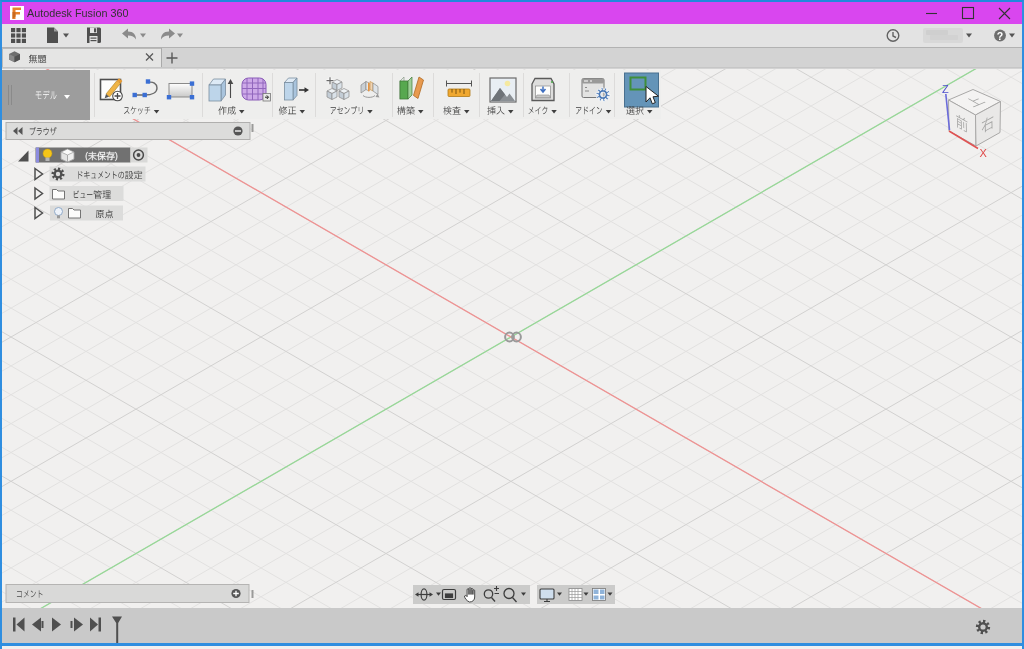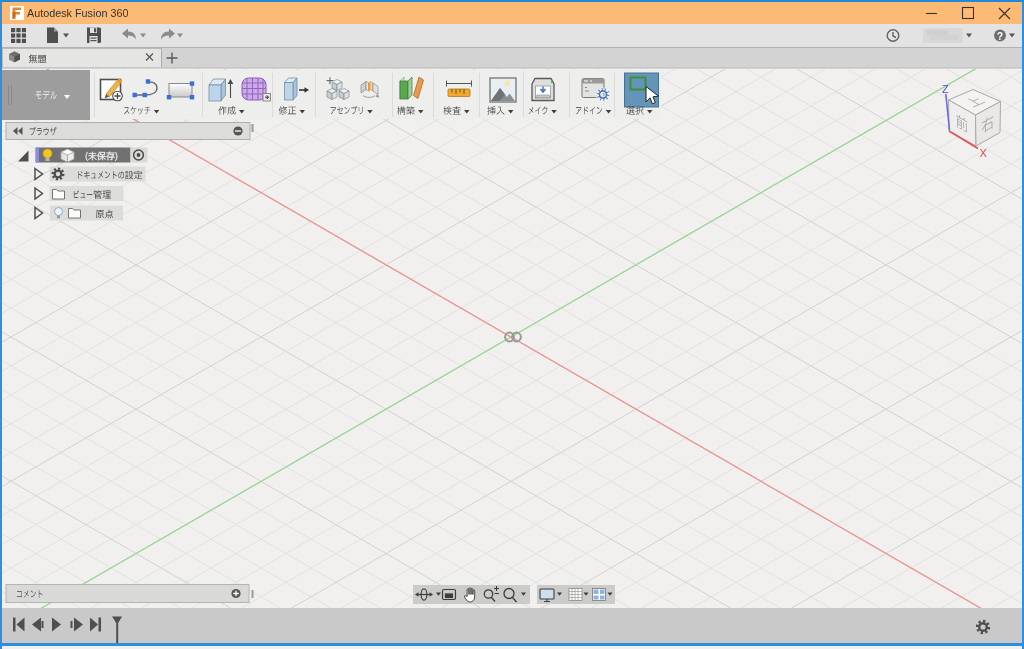--- a/index.html
+++ b/index.html
@@ -1,16 +1,16 @@
 <!DOCTYPE html>
 <html><head><meta charset="utf-8"><style>
 *{margin:0;padding:0;box-sizing:border-box}
 html,body{width:1024px;height:649px;overflow:hidden;font-family:"Liberation Sans",sans-serif;background:#f1f0ef}
 #win{position:relative;width:1024px;height:649px;border-left:2px solid #2f8ee0;border-right:2px solid #2f8ee0;border-top:2px solid #2189dd}
-#titlebar{position:absolute;left:0;top:0;width:1020px;height:22px;background:#fdba74}
+#titlebar{position:absolute;left:0;top:0;width:1020px;height:22px;background:#d946ef}
 #toolbar{position:absolute;left:0;top:22px;width:1020px;height:24px;background:#e3e3e3;border-bottom:1px solid #b2b2b2}
 #tabbar{position:absolute;left:0;top:46px;width:1020px;height:21px;background:#d3d3d3}
 #canvas{position:absolute;left:0;top:67px;width:1020px;height:539px;overflow:hidden}
 #timeline{position:absolute;left:0;top:606px;width:1020px;height:38px;background:#c9c9c9;border-bottom:3px solid #2f8ee0}
 svg{display:block}
 </style></head><body>
 <div id="win">
 
 <div id="titlebar">
 <svg width="1020" height="22">

